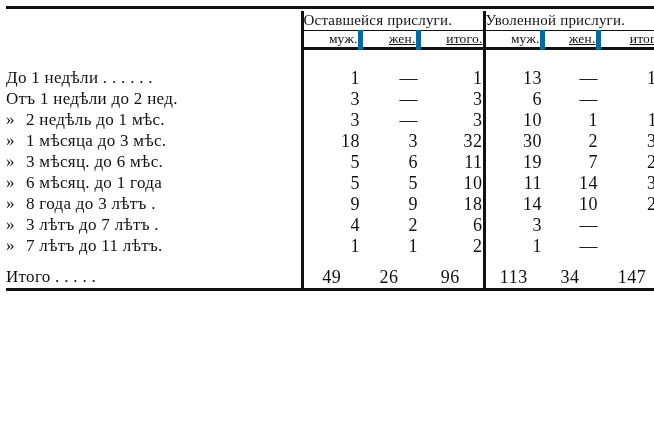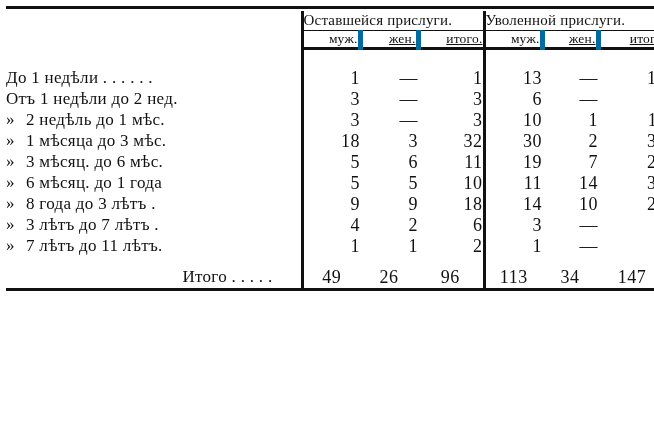--- a/index.html
+++ b/index.html
@@ -72,21 +72,21 @@
   .bullet {
     display: inline-block;
     width: 20px;
   }
   .total-row td {
     padding-top: 10px;
     padding-bottom: 6px;
     text-align: center;
   }
   .total-row td.lbl {
-    text-align: right;
+    text-align: left;
     padding-left: 0;
     padding-right: 28px;
     font-size: 17px;
   }
   .spacer td { height: 18px; }
   .spacer2 td { height: 10px; }
   .rule-bottom td {
     border-bottom: 3px solid #111;
     height: 0;
   }

